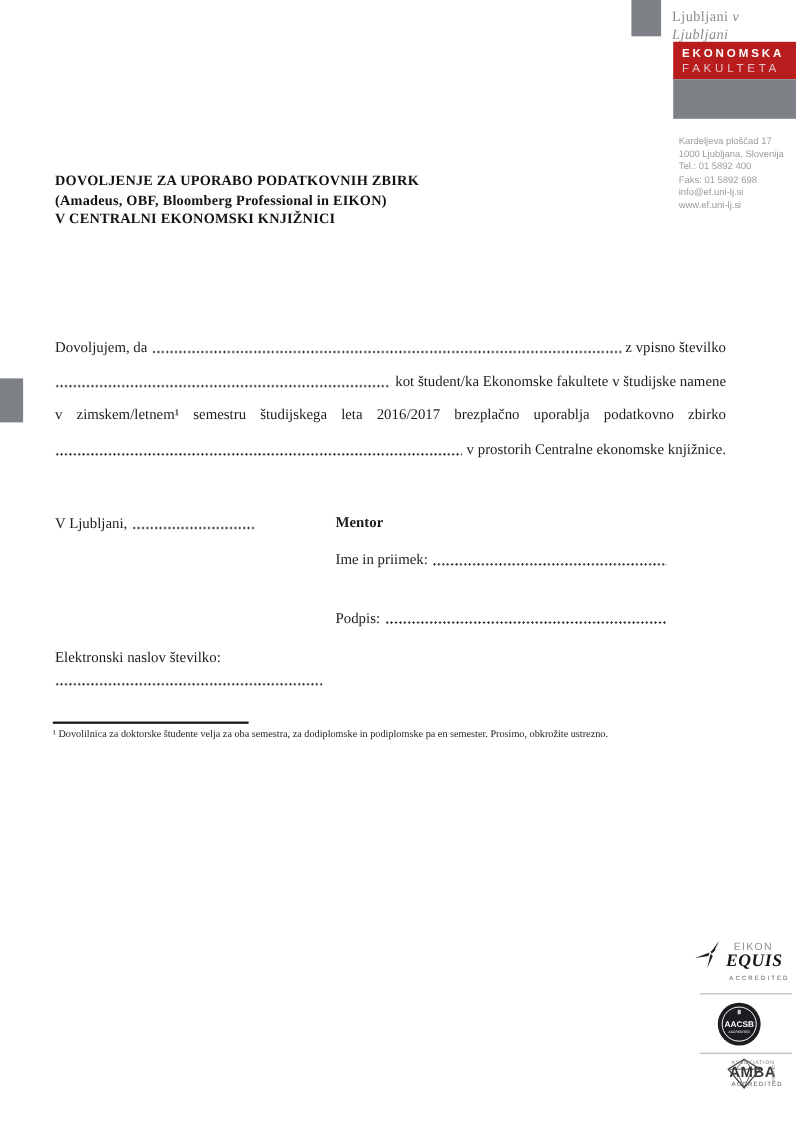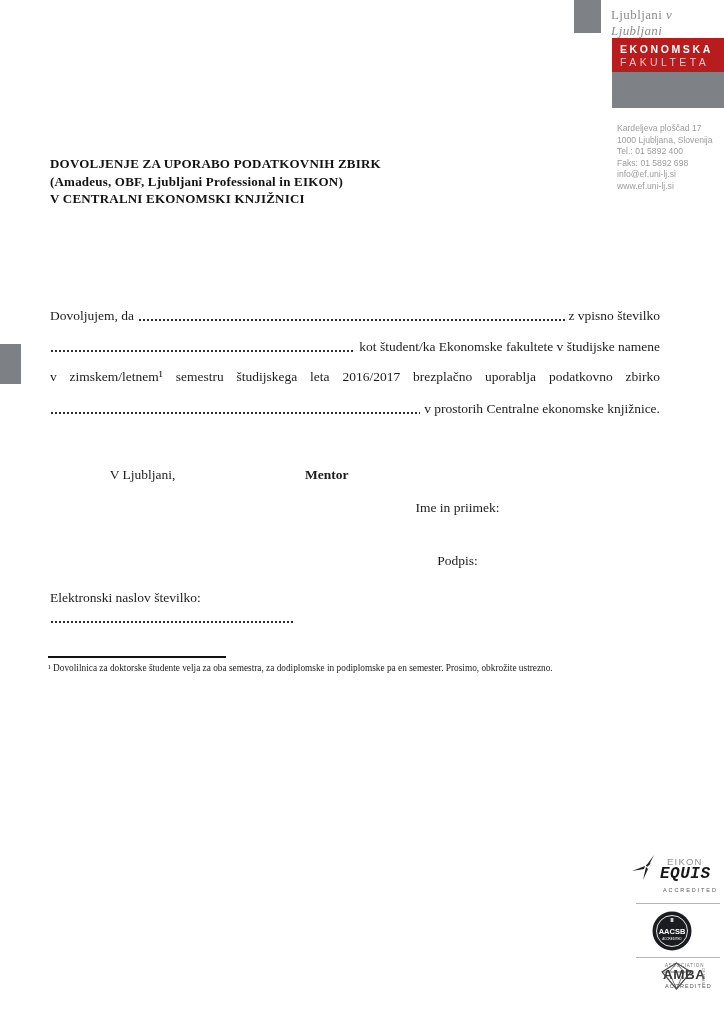--- a/index.html
+++ b/index.html
@@ -25,35 +25,35 @@
   .fold-mark{position:absolute;left:0;top:344px;width:21px;height:40px;background:#7d8084;}
   
   .bodyline{position:absolute;left:50px;width:610px;font-size:13.5px;line-height:16px;height:18px;}
   .flexline{display:flex;align-items:center;}
   .dotfill{flex:1 1 auto;height:15px;
     background-image:radial-gradient(circle,#2f2f2f .9px,rgba(0,0,0,0) 1.15px);
     background-size:4px 4px;background-repeat:repeat-x;background-position:left bottom 2px;
     margin:0 4px;}
   .just{text-align:justify;text-align-last:justify;}
   
-  .sigline{position:absolute;font-size:13.5px;line-height:16px;height:18px;flex-direction:column;}
+  .sigline{position:absolute;font-size:13.5px;line-height:16px;height:18px;}
   .mentor-head{font-weight:bold;}
   
   .email-label{position:absolute;left:50px;top:590px;font-size:13.5px;}
   .email-dots{position:absolute;left:50px;top:610px;width:243px;height:16px;
     background-image:radial-gradient(circle,#2f2f2f .9px,rgba(0,0,0,0) 1.15px);
     background-size:4px 4px;background-repeat:repeat-x;background-position:left bottom 2px;}
   
   .footnote-rule{position:absolute;left:48px;top:656px;width:178px;height:2px;background:#111;}
   .footnote{position:absolute;left:48px;top:663px;font-size:9.3px;color:#222;white-space:nowrap;}
   
   .equis{position:absolute;left:630px;top:851px;width:90px;height:45px;}
   .equis .efmd{position:absolute;left:37px;top:5px;font-family:"Liberation Sans",sans-serif;
     font-size:9.5px;letter-spacing:1.2px;color:#8f8f8f;}
-  .equis .name{position:absolute;left:30px;top:14px;font-family:Liberation Mono, monospace;
+  .equis .name{position:absolute;left:30px;top:14px;font-family:Liberation Serif, serif;
     font-style:italic;font-weight:bold;font-size:16px;color:#161616;letter-spacing:.5px;}
   .equis .accr{position:absolute;left:33px;top:36px;font-family:"Liberation Sans",sans-serif;
     font-size:5.5px;letter-spacing:1.9px;color:#5c5c5c;}
   .logo-div{position:absolute;width:84px;height:1px;background:#b5b5b5;left:636px;}
   .aacsb{position:absolute;left:652px;top:911px;width:40px;height:40px;}
   .amba{position:absolute;left:629px;top:962px;width:95px;height:34px;text-align:center;}
   .amba .assoc{position:absolute;left:36px;top:1px;font-family:"Liberation Sans",sans-serif;
     font-size:4.5px;letter-spacing:.8px;color:#777;}
   .amba .name{position:absolute;left:34px;top:5px;font-family:"Liberation Sans",sans-serif;
     font-weight:bold;font-size:13.5px;letter-spacing:.5px;color:#3a3a3a;}
@@ -81,21 +81,21 @@
     <div>Kardeljeva ploščad 17</div>
     <div>1000 Ljubljana, Slovenija</div>
     <div>Tel.:  01 5892 400</div>
     <div>Faks: 01 5892 698</div>
     <div>info@ef.uni-lj.si</div>
     <div>www.ef.uni-lj.si</div>
   </div>
 
   <div class="doc-title">
     <div>DOVOLJENJE ZA UPORABO PODATKOVNIH ZBIRK</div>
-    <div>(Amadeus, OBF, Ljubljani Professional in EIKON)</div>
+    <div>(Amadeus, OBF, Bloomberg Professional in EIKON)</div>
     <div>V CENTRALNI EKONOMSKI KNJIŽNICI</div>
   </div>
 
   <div class="fold-mark"></div>
 
   <div class="bodyline flexline" style="top:307px">
     <span>Dovoljujem, da</span>
     <span class="dotfill"></span>
     <span>z vpisno številko</span>
   </div>

